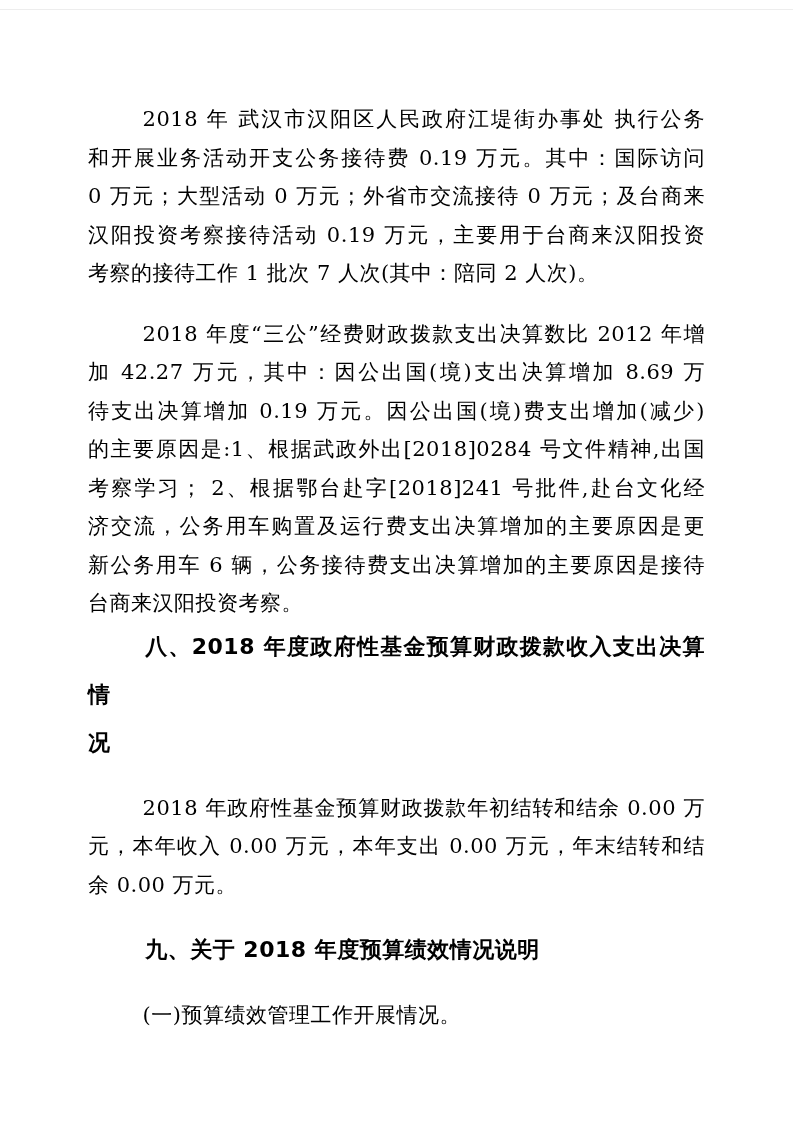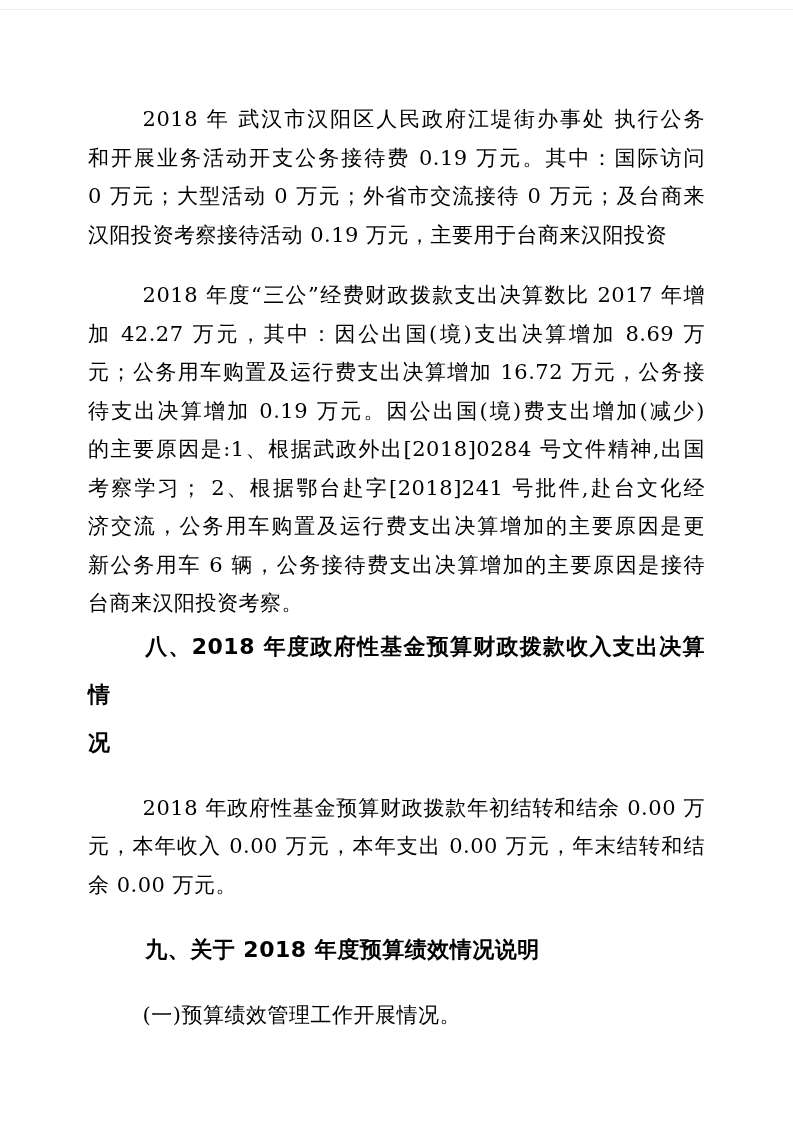--- a/index.html
+++ b/index.html
@@ -64,26 +64,26 @@
 <body>
 
 <div class="page">
   <div class="top-rule"></div>
 
   <p class="block para">
       <span class="line">2018 年 武汉市汉阳区人民政府江堤街办事处 执行公务</span>
       <span class="line">和开展业务活动开支公务接待费 0.19 万元。其中：国际访问</span>
       <span class="line">0 万元；大型活动 0 万元；外省市交流接待 0 万元；及台商来</span>
       <span class="line">汉阳投资考察接待活动 0.19 万元，主要用于台商来汉阳投资</span>
+      <span class="line">考察的接待工作 1 批次 7 人次(其中：陪同 2 人次)。</span>
     </p>
 
   <p class="block para">
-      <span class="line">2018 年度“三公”经费财政拨款支出决算数比 2017 年增</span>
+      <span class="line">2018 年度“三公”经费财政拨款支出决算数比 2012 年增</span>
       <span class="line">加 42.27 万元，其中：因公出国(境)支出决算增加 8.69 万</span>
-      <span class="line">元；公务用车购置及运行费支出决算增加 16.72 万元，公务接</span>
       <span class="line">待支出决算增加 0.19 万元。因公出国(境)费支出增加(减少)</span>
       <span class="line">的主要原因是:1、根据武政外出[2018]0284 号文件精神,出国</span>
       <span class="line">考察学习； 2、根据鄂台赴字[2018]241 号批件,赴台文化经</span>
       <span class="line">济交流，公务用车购置及运行费支出决算增加的主要原因是更</span>
       <span class="line">新公务用车 6 辆，公务接待费支出决算增加的主要原因是接待</span>
       <span class="line">台商来汉阳投资考察。</span>
     </p>
 
   <h2 class="block heading">
       <span class="line">八、2018 年度政府性基金预算财政拨款收入支出决算情</span>

